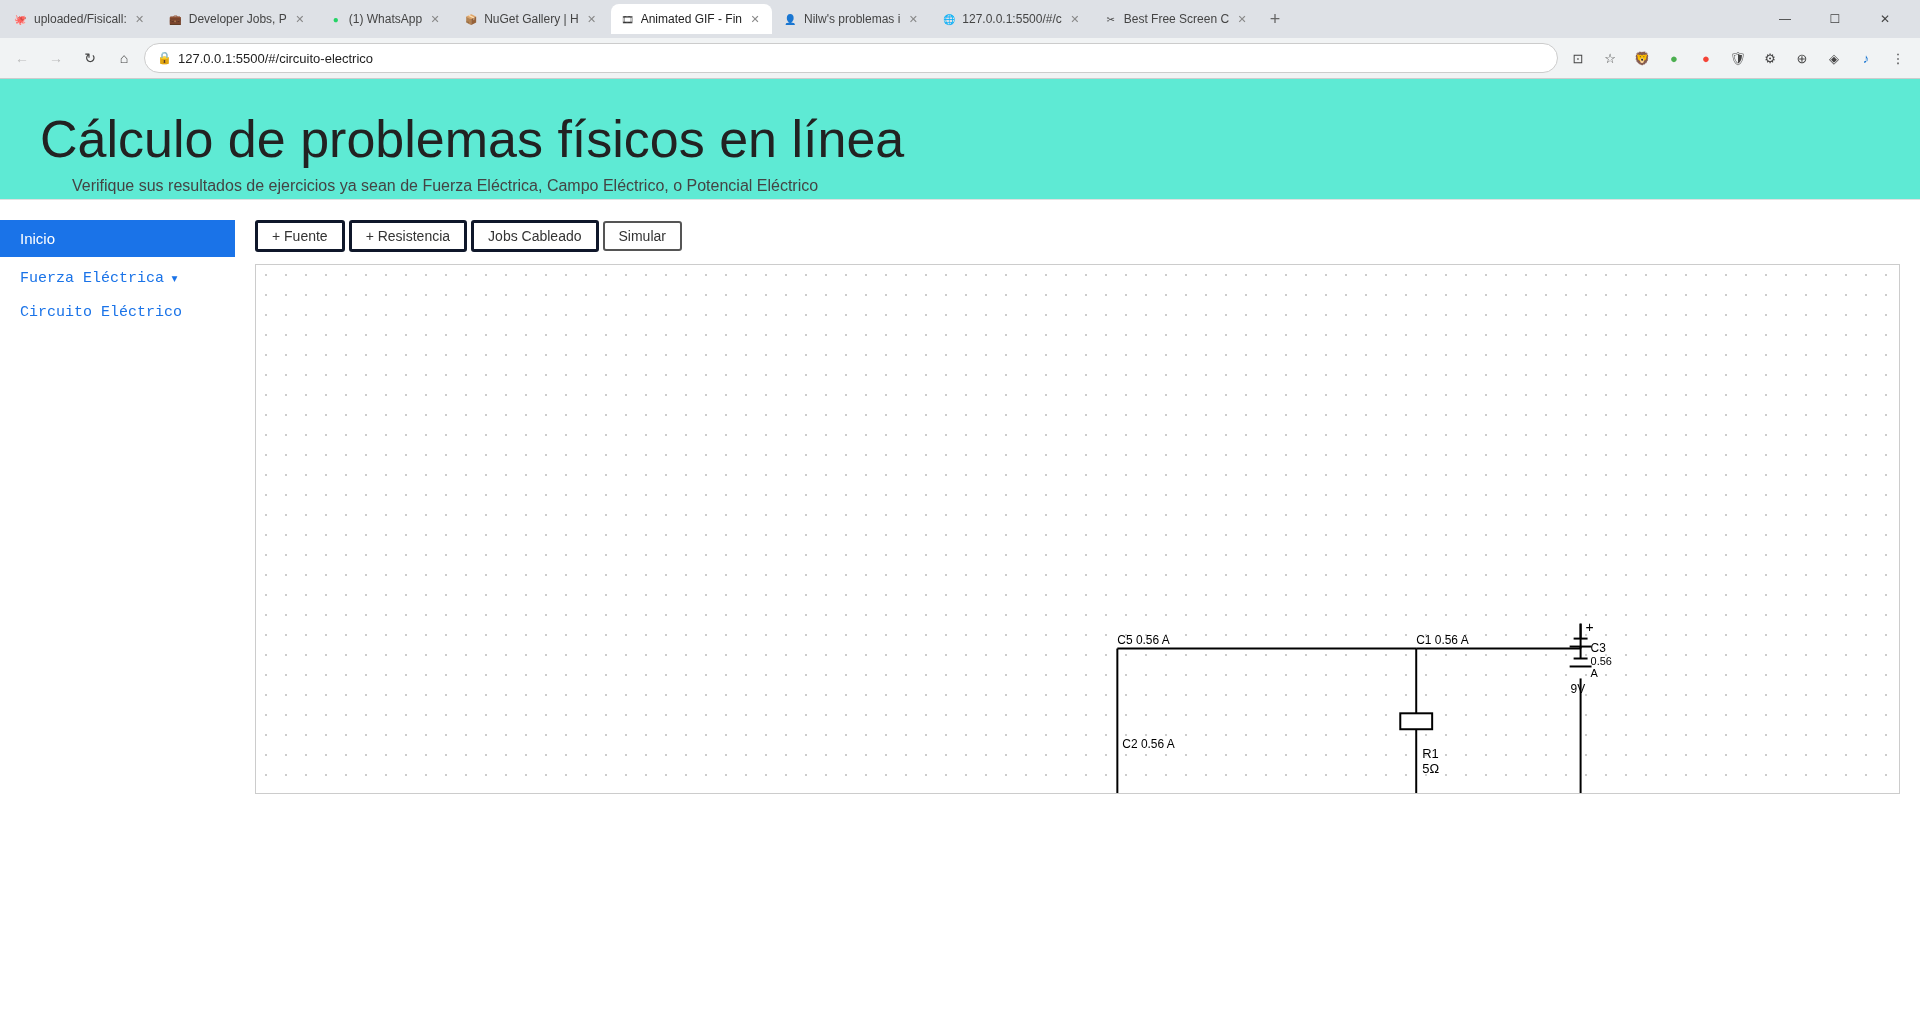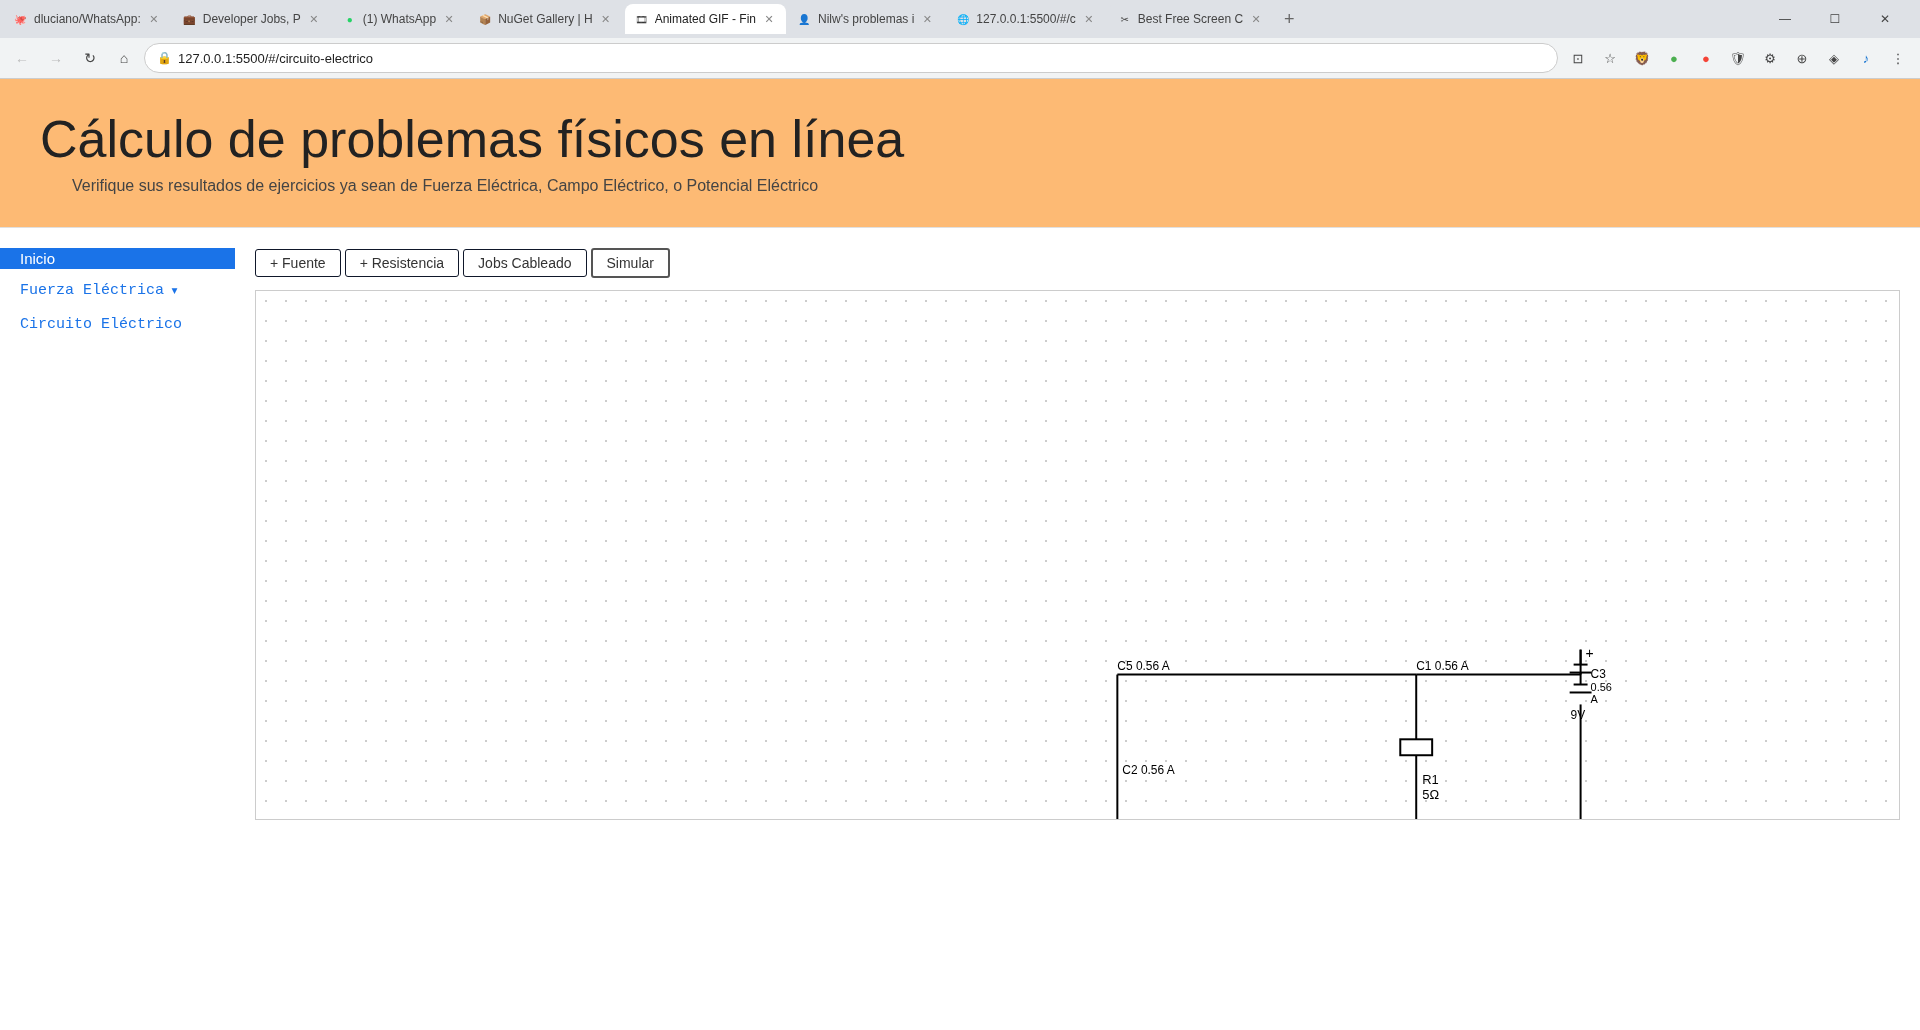--- a/index.html
+++ b/index.html
@@ -94,22 +94,22 @@
     .toolbar-icons {
       display:flex;align-items:center;gap:4px;
     }
     .toolbar-icon {
       width:28px;height:28px;border-radius:50%;display:flex;align-items:center;justify-content:center;
       font-size:13px;color:#444;cursor:pointer;
     }
 
     
     .page-header {
-      background: #fdba74;
-      padding: 30px 40px 32px 40px;
+      background: #5eead4;
+      padding: 30px 40px 4px 40px;
       border-bottom: 1px solid #e0e0e0;
     }
     .page-title {
       font-size: 52px;
       font-weight: 300;
       color: #222;
       margin-bottom: 8px;
     }
     .page-subtitle {
       font-size: 16px;
@@ -124,21 +124,21 @@
 
     
     .sidebar {
       width: 235px;
       flex-shrink: 0;
       padding: 20px 0;
     }
     .sidebar-item-active {
       background: #1a73e8;
       color: #fff;
-      padding: 2px 20px;
+      padding: 10px 20px;
       font-size: 15px;
       cursor: pointer;
       margin-bottom: 4px;
     }
     .sidebar-item-link {
       color: #1a73e8;
       padding: 8px 20px;
       font-size: 15px;
       cursor: pointer;
       display: flex;
@@ -154,21 +154,21 @@
     }
     .toolbar-buttons {
       display: flex;
       gap: 4px;
       margin-bottom: 12px;
       align-items: center;
     }
     .btn {
       padding: 5px 14px;
       font-size: 14px;
-      border: 1px solid #0f172a;
+      border: 3px solid #0f172a;
       background: #fff;
       color: #333;
       cursor: pointer;
       border-radius: 3px;
     }
     .btn-primary {
       border: 2px solid #555;
       background: #fff;
       color: #333;
       text-align: center;
@@ -197,21 +197,21 @@
     }
   </style>
 </head>
 <body>
 
 <div class="browser-chrome">
 
   <div class="tab-bar">
     <div class="tab">
       <span class="tab-favicon">🐙</span>
-      <span class="tab-title">dluciano/WhatsApp:</span>
+      <span class="tab-title">uploaded/Fisicall:</span>
       <span class="tab-close">✕</span>
     </div>
     <div class="tab">
       <span class="tab-favicon">💼</span>
       <span class="tab-title">Developer Jobs, P</span>
       <span class="tab-close">✕</span>
     </div>
     <div class="tab">
       <span class="tab-favicon" style="color:#25d366;">●</span>
       <span class="tab-title">(1) WhatsApp</span>

